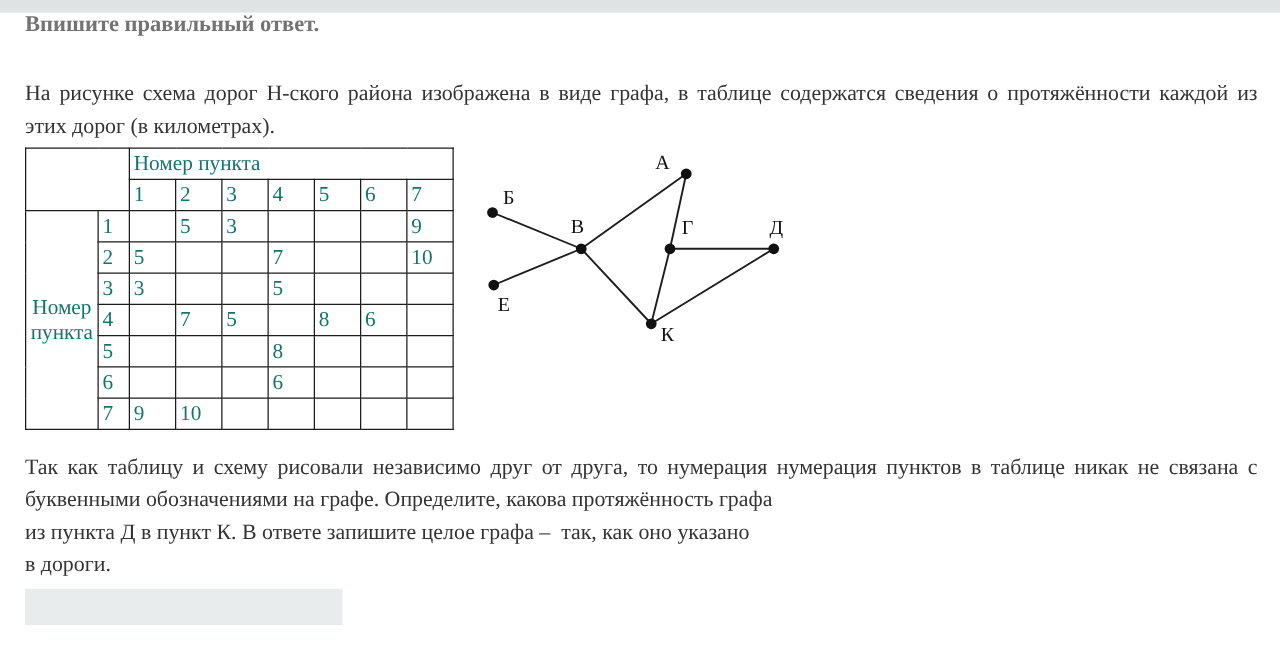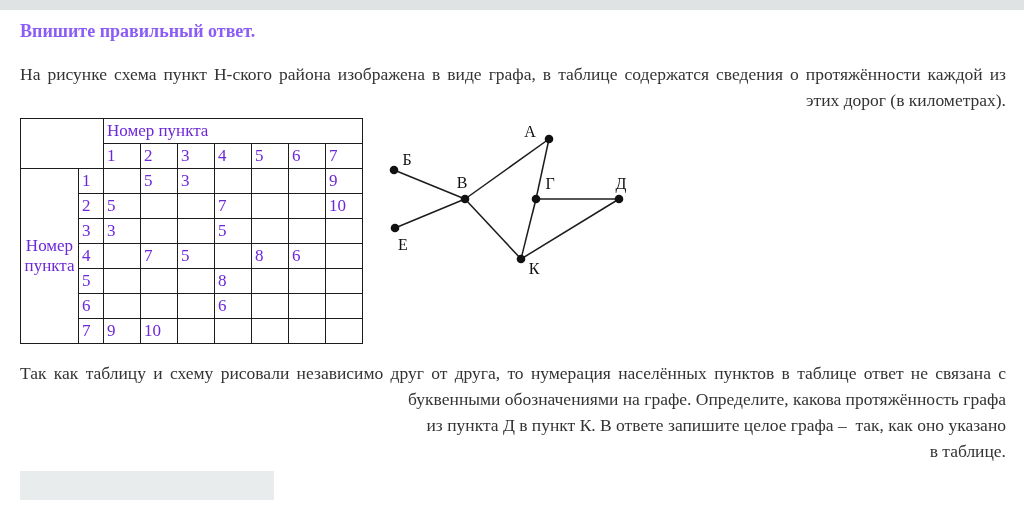--- a/index.html
+++ b/index.html
@@ -11,46 +11,46 @@
     color: #333333;
     font-family: "Liberation Serif", serif;
     overflow: hidden;
   }
   .topbar {
     position: absolute; left: 0; top: 0;
     width: 1024px; height: 10px;
     background: #dfe3e4;
   }
   .title {
-    position: absolute; left: 20px; top: 20px;
+    position: absolute; left: 20px; top: 8px;
     margin: 0;
     font-size: 18px; font-weight: bold;
-    color: #8b5cf6;
+    color: #737373;
     line-height: 22px;
   }
   .para {
     position: absolute; left: 20px; width: 986px;
     font-size: 17.5px; line-height: 26px;
     color: #333333;
   }
   #intro { top: 61px; }
   #question { top: 360px; }
-  .line { white-space: pre; text-align: right; }
+  .line { white-space: pre; }
   .line.just {
     white-space: normal;
     text-align: justify;
     text-align-last: justify;
   }
   #dist-table {
     position: absolute; left: 20px; top: 118px;
     border-collapse: collapse;
     table-layout: fixed;
     width: 342px;
     font-size: 17px;
-    color: #6d28d9;
+    color: #0f766e;
   }
   #dist-table td {
     border: 1.5px solid #1c1c1c;
     height: 25px;
     padding: 0 1px 0 3px;
     vertical-align: middle;
     text-align: left;
     overflow: hidden;
   }
   #dist-table td.rowgroup {
@@ -79,21 +79,21 @@
   }
 </style>
 </head>
 <body>
 
 <div class="topbar" style="background: rgb(223, 227, 228);"></div>
 
 <h1 class="title">Впишите правильный ответ.</h1>
 
 <div class="para" id="intro">
-    <div class="line just">На рисунке схема пункт Н-ского района изображена в виде графа, в таблице содержатся сведения о протяжённости каждой из</div>
+    <div class="line just">На рисунке схема дорог Н-ского района изображена в виде графа, в таблице содержатся сведения о протяжённости каждой из</div>
     <div class="line">этих дорог (в километрах).</div>
   </div>
 
 <table id="dist-table">
     <colgroup>
       <col style="width: 58px;">
       <col style="width: 25px;">
       <col style="width: 37px;">
       <col style="width: 37px;">
       <col style="width: 37px;">
@@ -209,19 +209,19 @@
     <text x="550" y="183" text-anchor="middle" dominant-baseline="central">Г</text>
     <circle cx="619" cy="199" r="4.3"></circle>
     <text x="621" y="183" text-anchor="middle" dominant-baseline="central">Д</text>
     <circle cx="395" cy="228" r="4.3"></circle>
     <text x="403" y="244" text-anchor="middle" dominant-baseline="central">Е</text>
     <circle cx="521" cy="259" r="4.3"></circle>
     <text x="534" y="268" text-anchor="middle" dominant-baseline="central">К</text>
   </svg>
 
 <div class="para" id="question">
-    <div class="line just">Так как таблицу и схему рисовали независимо друг от друга, то нумерация населённых пунктов в таблице ответ не связана с</div>
+    <div class="line just">Так как таблицу и схему рисовали независимо друг от друга, то нумерация нумерация пунктов в таблице никак не связана с</div>
     <div class="line">буквенными обозначениями на графе. Определите, какова протяжённость графа</div>
     <div class="line">из пункта Д в пункт К. В ответе запишите целое графа –  так, как оно указано</div>
-    <div class="line">в таблице.</div>
+    <div class="line">в дороги.</div>
   </div>
 
 <input class="answer-input" type="text" placeholder="" style="background: rgb(233, 236, 237);">
 
 </body></html>

